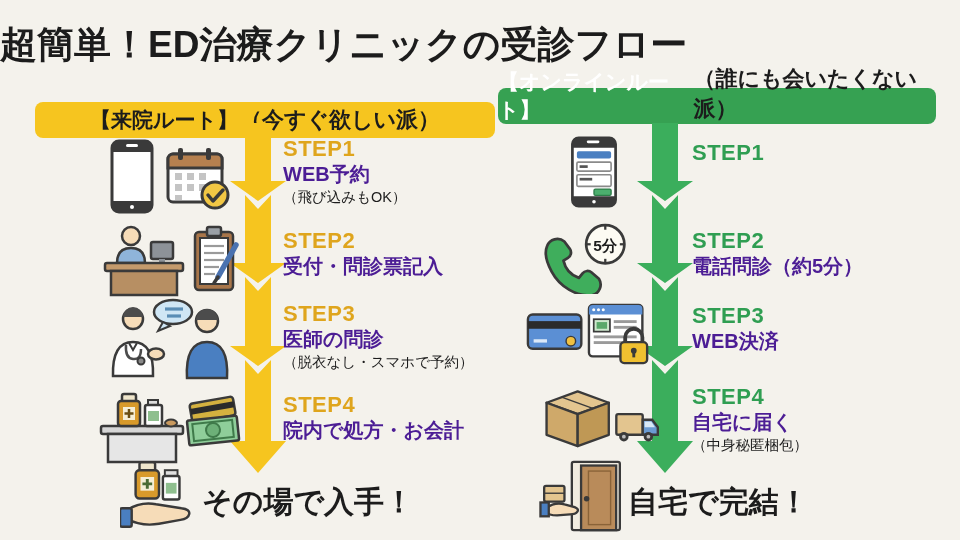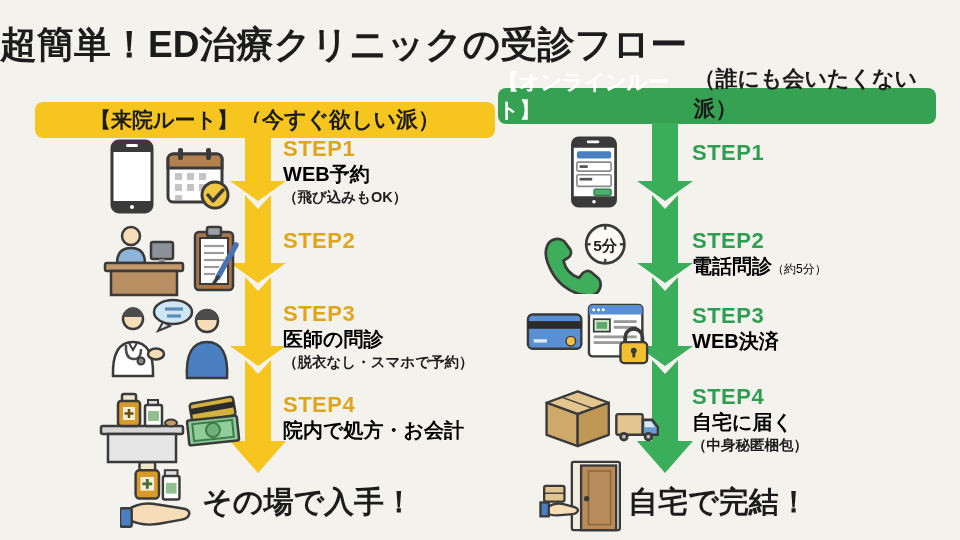--- a/index.html
+++ b/index.html
@@ -18,23 +18,23 @@
   .hdr-sub{font-size:22px;font-weight:900;color:#1c1c1c;}
 
   .flow-arrow{position:absolute;top:123px;width:56px;height:352px;}
   .flow-arrow.visit{left:230px;}
   .flow-arrow.online{left:637px;}
 
   .step{position:absolute;width:230px;}
   .step .lbl{font-size:22px;font-weight:900;letter-spacing:0.5px;}
   .step.v .lbl{color:#dfa51d;}
   .step.o .lbl{color:#2f9e52;}
-  .step .ttl{font-size:20px;font-weight:900;color:#000000;line-height:1.15;margin-top:1px;white-space:nowrap;}
-  .step .sfx{font-size:12px;font-weight:400;margin-top:33px;}
-  .step .note{font-size:14.5px;font-weight:700;color:#1c1c1c;margin-top:2px;white-space:nowrap;}
+  .step .ttl{font-size:20px;font-weight:900;color:#4c1d95;line-height:1.15;margin-top:1px;white-space:nowrap;}
+  .step .sfx{font-size:20px;font-weight:700;margin-top:33px;}
+  .step .note{font-size:14.5px;font-weight:400;color:#1c1c1c;margin-top:2px;white-space:nowrap;}
   .step.v{left:283px;}
   .step.o{left:692px;}
   .v1{top:136px;} .v2{top:228px;} .v3{top:301px;} .v4{top:392px;}
   .o1{top:140px;} .o2{top:228px;} .o3{top:303px;} .o4{top:384px;}
 
   .icon{position:absolute;}
   .result-text{position:absolute;font-size:30px;font-weight:900;color:#1c1c1c;white-space:nowrap;}
   .result-text.visit{left:202px;top:482px;}
   .result-text.online{left:628px;top:482px;}
 </style>
@@ -67,20 +67,21 @@
     <polygon fill="#3bae5c" points="15,237 15,318 0,318 28,350 56,318 41,318 41,237 28,251"></polygon>
   </svg>
 
   <div class="step v v1">
     <div class="lbl">STEP1</div>
     <div class="ttl">WEB予約</div>
     <div class="note">（飛び込みもOK）</div>
   </div>
   <div class="step v v2">
     <div class="lbl">STEP2</div>
+    <div class="ttl">受付・問診票記入</div>
   </div>
   <div class="step v v3">
     <div class="lbl">STEP3</div>
     <div class="ttl">医師の問診</div>
     <div class="note">（脱衣なし・スマホで予約）</div>
   </div>
   <div class="step v v4">
     <div class="lbl">STEP4</div>
     <div class="ttl">院内で処方・お会計</div>
   </div>

